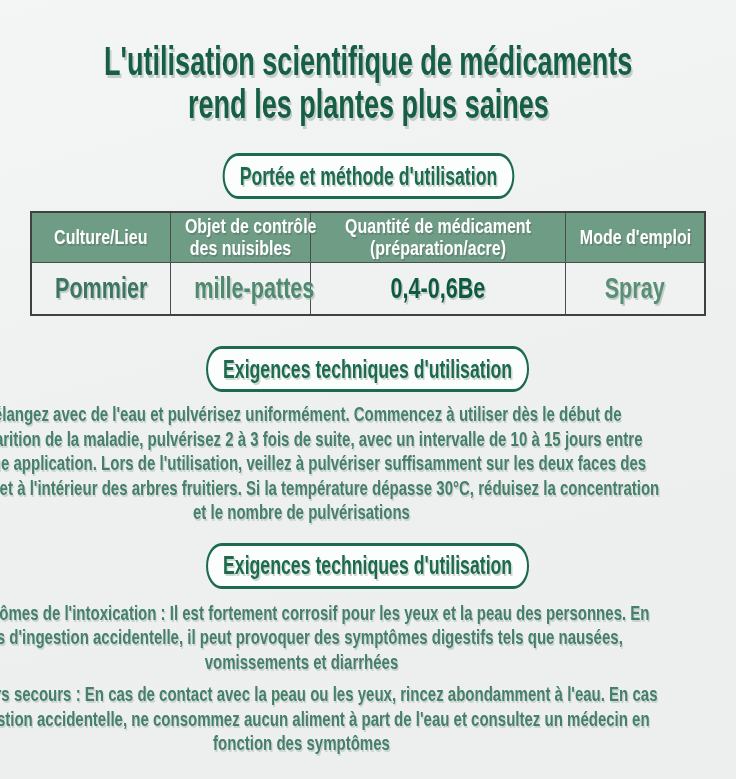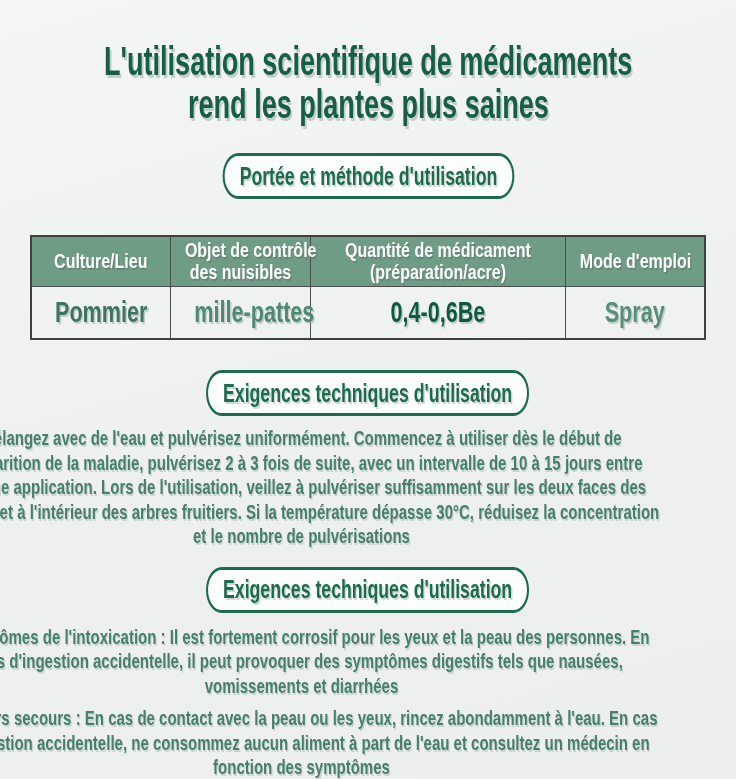--- a/index.html
+++ b/index.html
@@ -33,21 +33,21 @@
   }
   .pill-label {
     white-space: nowrap; font-size: 26px; color: #1c6b4d;
     text-shadow: 2px 2px 0 rgba(158, 173, 168, 0.5);
   }
   .pill-1 { margin-top: 27px; }
   .pill-2 { margin-top: 30px; }
   .pill-3 { margin-top: 18px; }
   
   table.usage {
-    margin-top: 36px; border-collapse: collapse;
+    margin-top: 12px; border-collapse: collapse;
     width: 674px; table-layout: fixed;
     border: 2px solid #3f4040; background: #f0f2f1;
   }
   table.usage th, table.usage td {
     border: 1px solid #4c4d4d; padding: 0; text-align: center; vertical-align: middle;
   }
   col.c1 { width: 139px; } col.c2 { width: 140px; }
   col.c3 { width: 255px; } col.c4 { width: 140px; }
   table.usage thead tr { height: 50px; }
   table.usage thead th { background: #6f9c85; color: #ffffff; }

